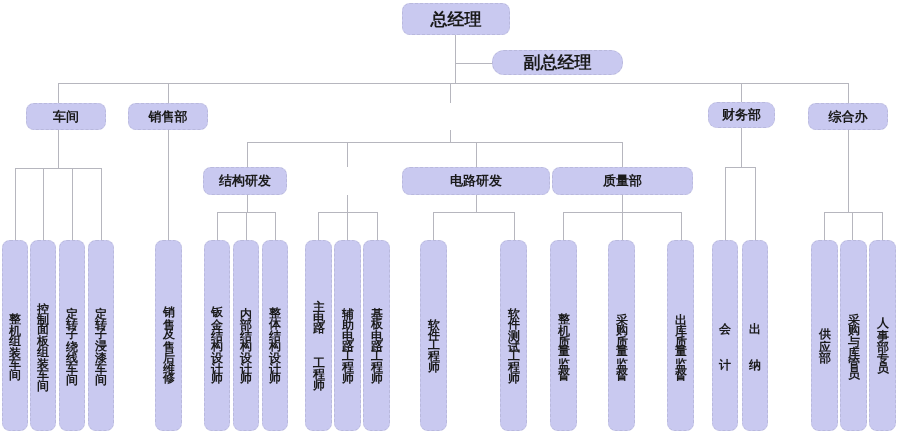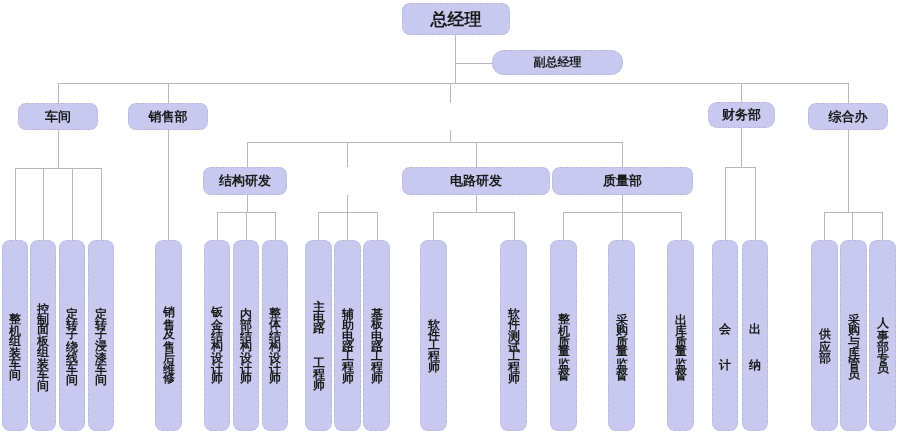--- a/index.html
+++ b/index.html
@@ -7,21 +7,21 @@
     position:relative;width:900px;height:440px;background:#ffffff;overflow:hidden;
     font-family:"DejaVu Sans","Liberation Sans",sans-serif;color:#1a1a1a;
   }
   .node{
     position:absolute;box-sizing:border-box;
     background:#c9c9f0;border:1px dashed #b9b9dd;border-radius:8px;
     display:flex;align-items:center;justify-content:center;
     font-weight:bold;font-size:13px;white-space:nowrap;
   }
   .node.root{font-size:17px;}
-  .node.deputy{font-size:12px;border-radius:12px;}
+  .node.deputy{font-size:17px;border-radius:12px;}
   .leaf{
     position:absolute;box-sizing:border-box;top:240px;height:191px;
     background:#c9c9f0;border:1px dashed #b9b9dd;border-radius:8px;
     writing-mode:vertical-rl;text-orientation:upright;
     font-weight:bold;font-size:12px;letter-spacing:11px;
     text-align:center;line-height:24px;
   }
   .hline,.vline{position:absolute;background:#b6b6be;}
   .hline{height:1px;}
   .vline{width:1px;}
@@ -86,21 +86,21 @@
 
   <div class="vline" style="left:848px;top:130px;height:82px;"></div>
   <div class="hline" style="left:824px;top:212px;width:58px;"></div>
   <div class="vline" style="left:824px;top:212px;height:28px;"></div>
   <div class="vline" style="left:852px;top:212px;height:28px;"></div>
   <div class="vline" style="left:882px;top:212px;height:28px;"></div>
 
   <div class="node root" style="left:402px;top:3px;width:108px;height:32px;font-family:Liberation Serif, serif;">总经理</div>
   <div class="node deputy" style="left:492px;top:50px;width:131px;height:25px;">副总经理</div>
 
-  <div class="node" style="left:18px;top:103px;width:80px;height:27px;">车间</div>
+  <div class="node" style="left:26px;top:103px;width:80px;height:27px;">车间</div>
   <div class="node" style="left:128px;top:103px;width:80px;height:27px;">销售部</div>
   <div class="node" style="left:708px;top:102px;width:67px;height:26px;border-radius:9px;">财务部</div>
   <div class="node" style="left:808px;top:103px;width:80px;height:27px;">综合办</div>
 
   <div class="node" style="left:203px;top:167px;width:84px;height:28px;">结构研发</div>
   <div class="node" style="left:402px;top:167px;width:148px;height:28px;">电路研发</div>
   <div class="node" style="left:552px;top:167px;width:141px;height:28px;">质量部</div>
 
   <div class="leaf" style="left:2px;width:26px;">整机组装车间</div>
   <div class="leaf" style="left:30px;width:26px;">控制面板组装车间</div>

